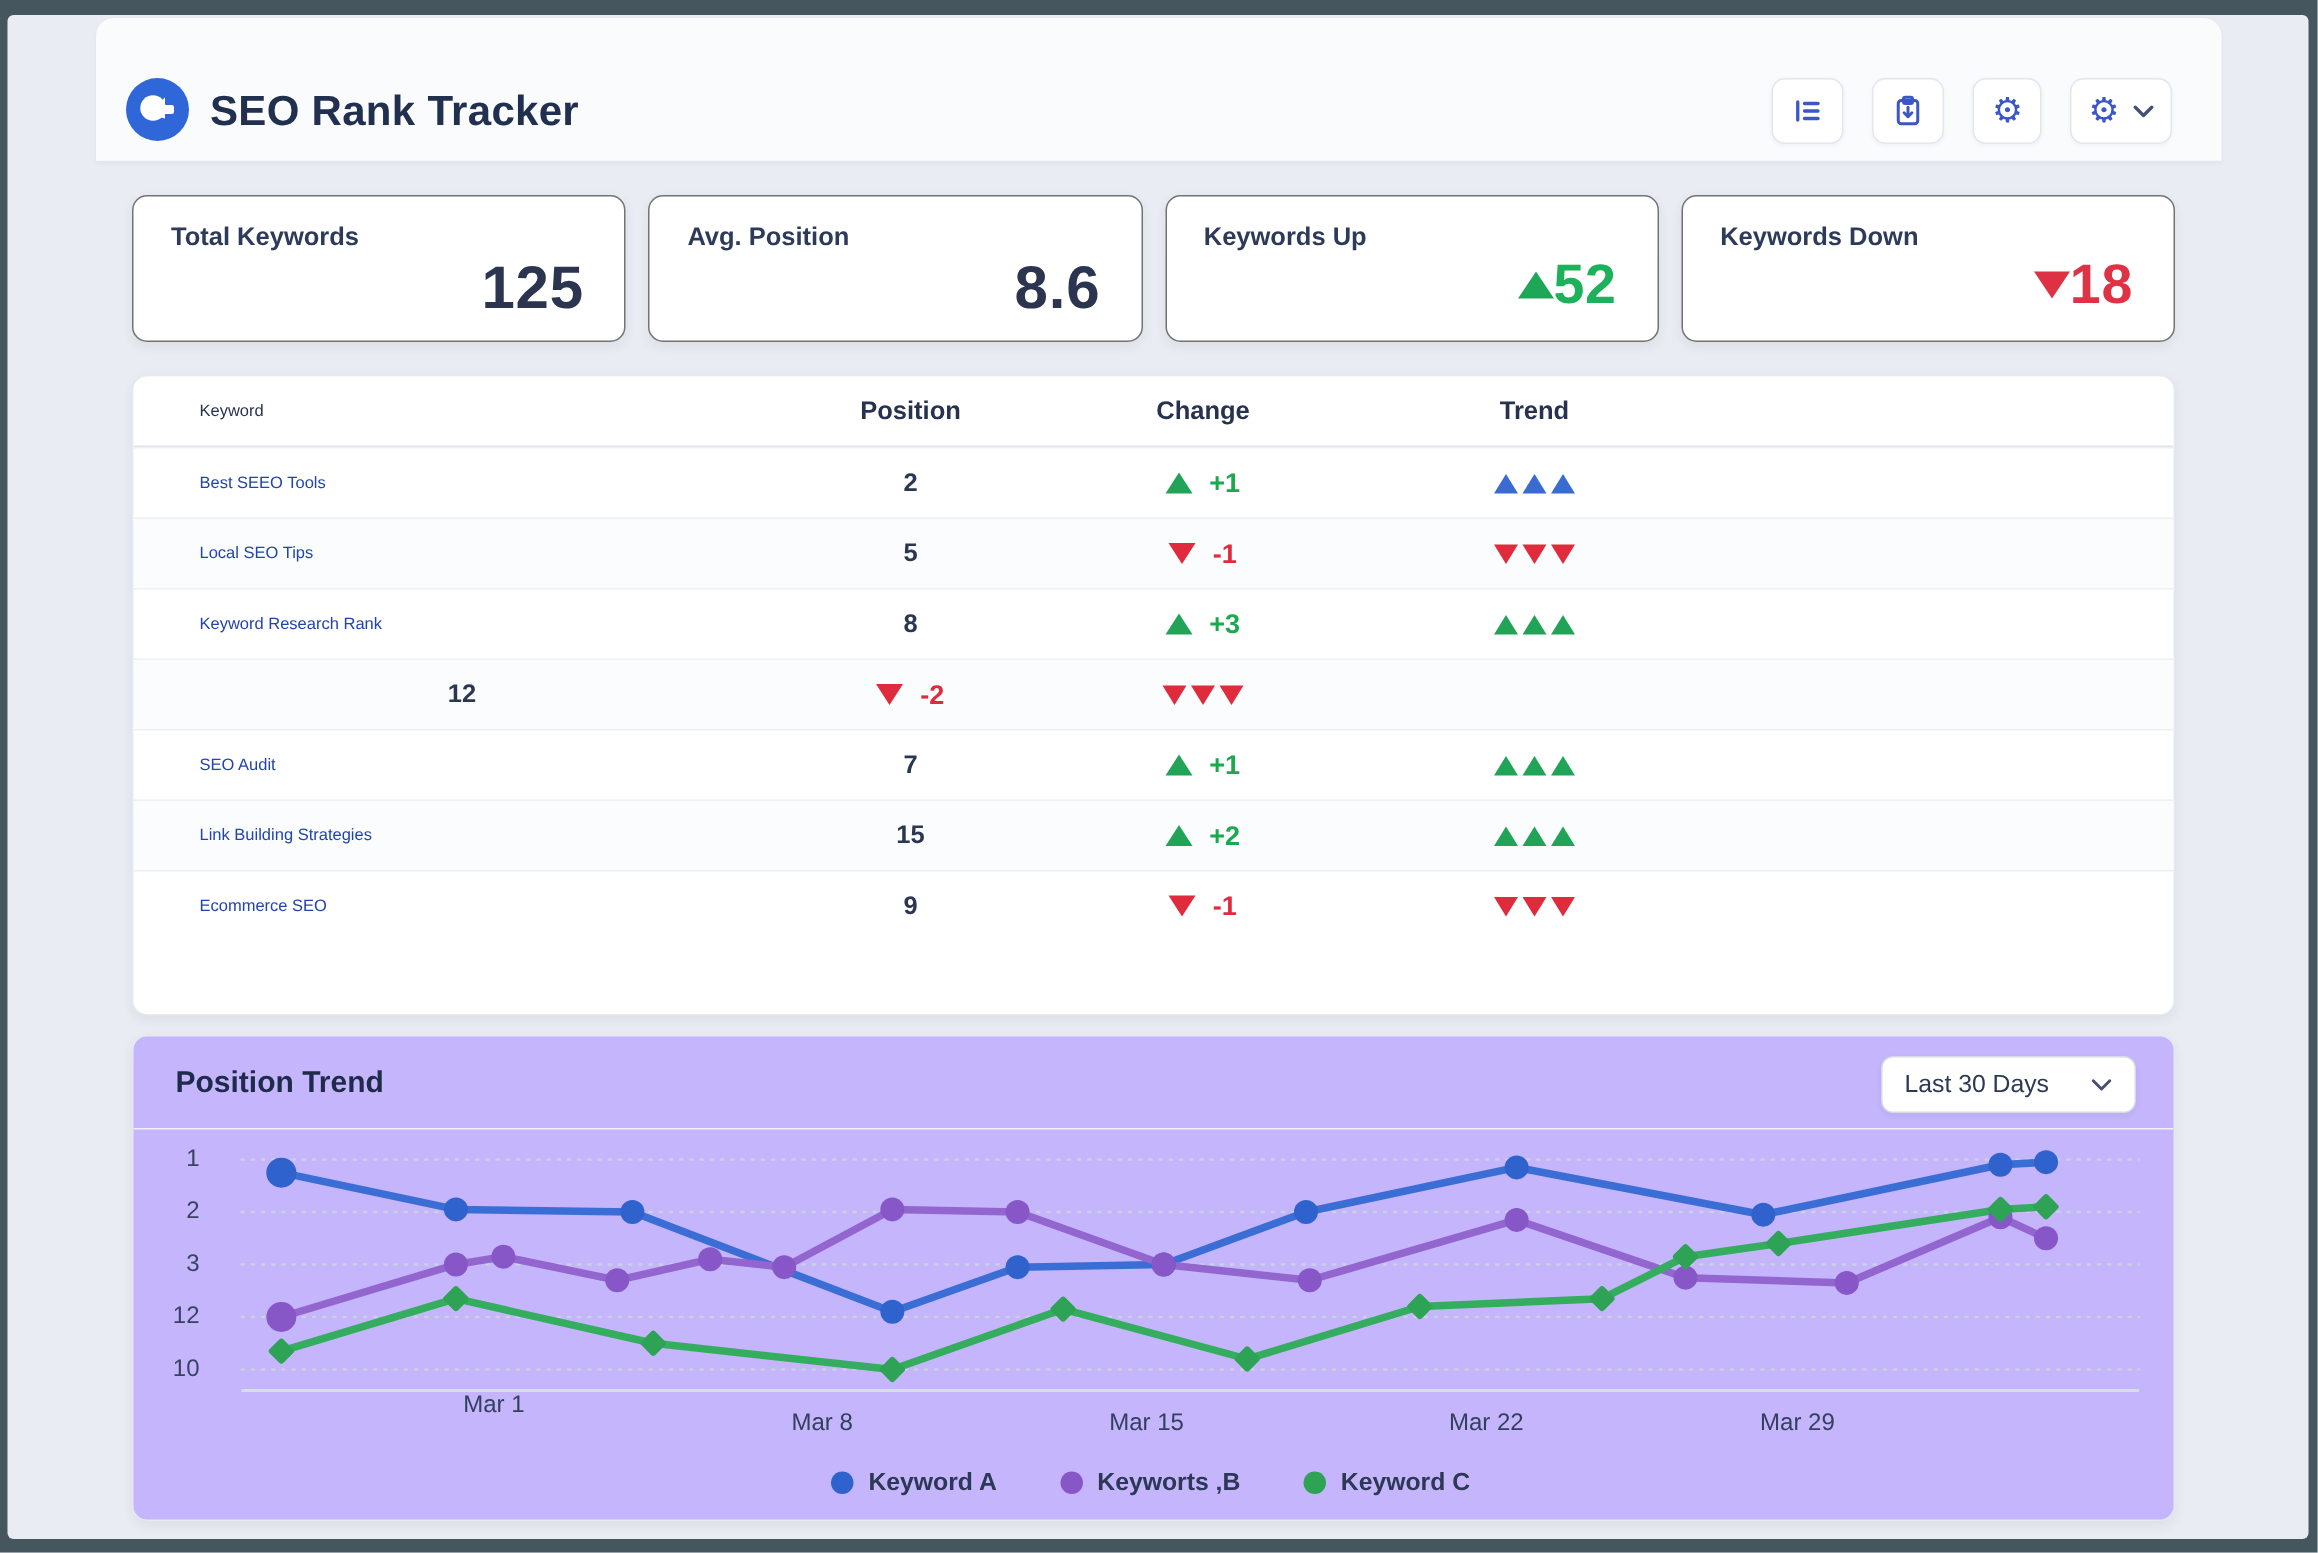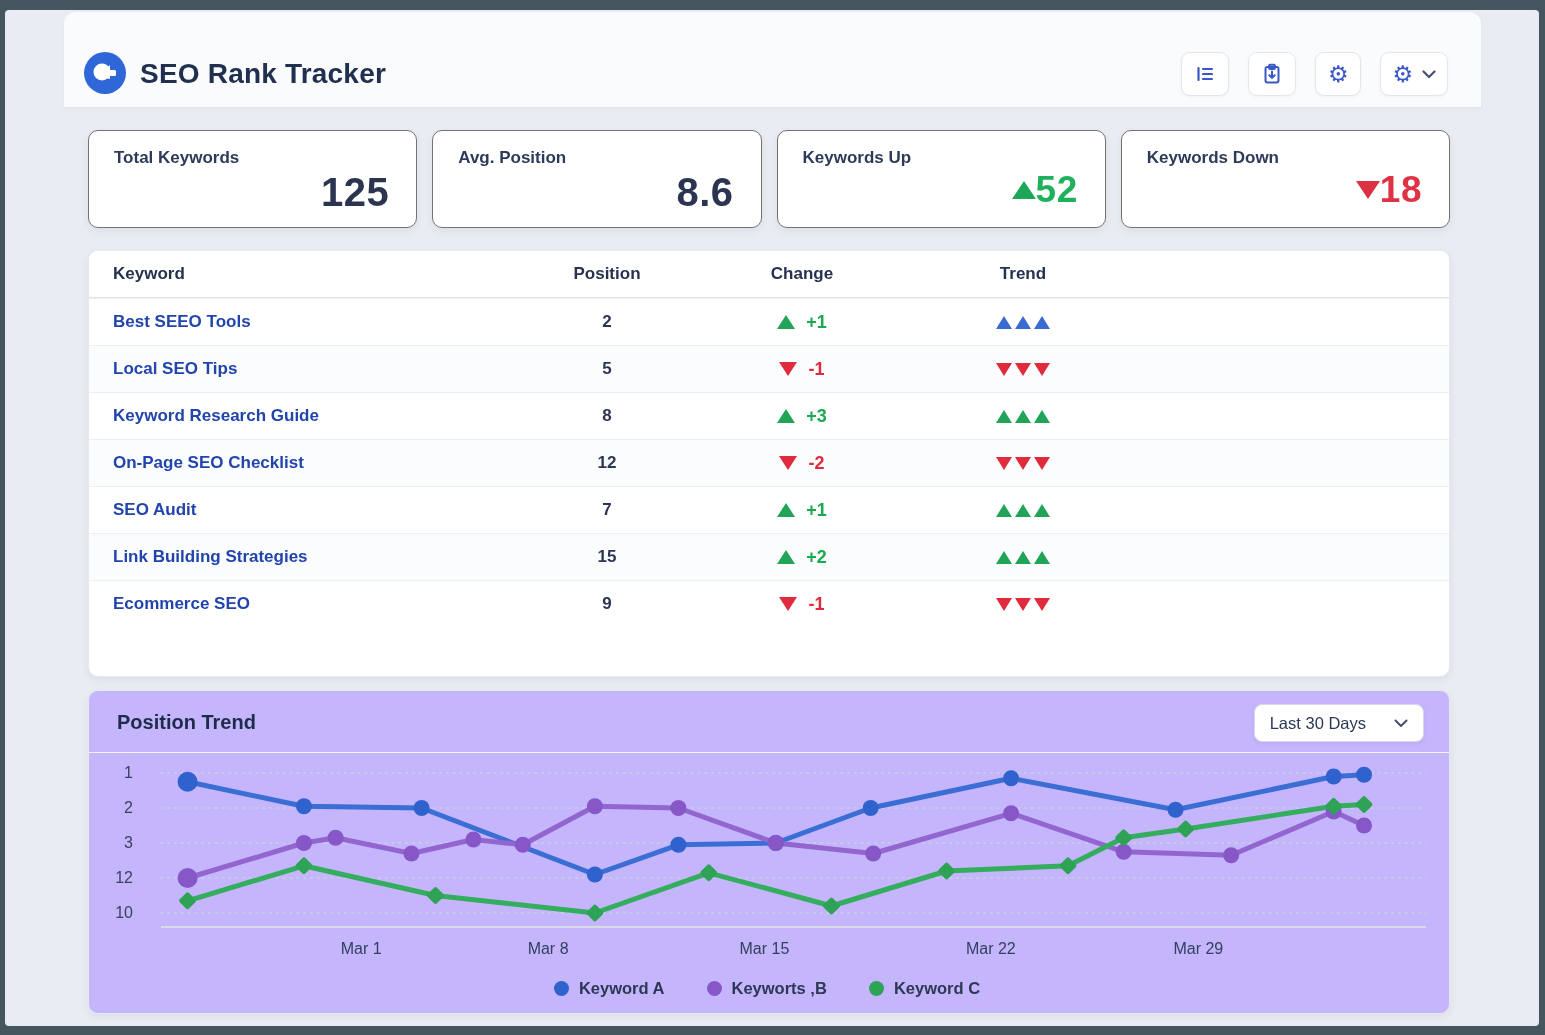--- a/index.html
+++ b/index.html
@@ -73,21 +73,21 @@
     box-shadow: 0 3px 8px rgba(40,50,80,0.07); overflow: hidden;
   }
   .t-row {
     display: grid; grid-template-columns: 438px 160px 230px 212px auto;
     align-items: center; height: 47px;
   }
   .t-row + .t-row { border-top: 1px solid #edeff4; }
   .t-row:nth-child(odd):not(.t-head) { background: #fbfcfd; }
   .t-head { border-bottom: 1px solid #e1e4ec; height: 47px; background: #ffffff; }
   .th { font-size: 17px; font-weight: 700; color: #26324f; }
-  .cell-keyword { padding-left: 24px; font-size: 17px; font-weight: 700; color: #2144ad; cursor: pointer; }
+  .cell-keyword { padding-left: 44px; font-size: 11px; font-weight: 400; color: #2144ad; cursor: pointer; }
   .cell-center { text-align: right; display: flex; justify-content: center; align-items: center; }
   .cell-position { font-size: 17px; font-weight: 600; color: #2b3752; }
   .change-wrap { display: flex; align-items: center; gap: 11px; }
   .change-text { font-size: 18px; font-weight: 700; }
   .change-up { color: #19a94f; }
   .change-down { color: #e02b3d; }
   .tri-up-sm { width: 0; height: 0; border-left: 9px solid transparent; border-right: 9px solid transparent; border-bottom: 14px solid #21a457; }
   .tri-down-sm { width: 0; height: 0; border-left: 9px solid transparent; border-right: 9px solid transparent; border-top: 14px solid #e02b3d; }
   .dash-sm { width: 18px; height: 4px; background: #3f4961; border-radius: 2px; }
   .trend-wrap { display: flex; align-items: center; gap: 3px; }
@@ -234,39 +234,38 @@
         <div class="cell-center">
           <div class="trend-wrap">
             <span class="tri-t-down" style="border-top-color: rgb(224, 43, 61);"></span>
             <span class="tri-t-down" style="border-top-color: rgb(224, 43, 61);"></span>
             <span class="tri-t-down" style="border-top-color: rgb(224, 43, 61);"></span>
           </div>
         </div>
         <div></div>
       </div>
       <div class="t-row">
-        <div class="cell-keyword">Keyword Research Guide</div>
+        <div class="cell-keyword">Keyword Research Rank</div>
         <div class="cell-center cell-position">8</div>
         <div class="cell-center">
           <div class="change-wrap">
             <span class="tri-up-sm"></span>
             <span class="change-text change-up">+3</span>
           </div>
         </div>
         <div class="cell-center">
           <div class="trend-wrap">
             <span class="tri-t-up" style="border-bottom-color: rgb(33, 164, 87);"></span>
             <span class="tri-t-up" style="border-bottom-color: rgb(33, 164, 87);"></span>
             <span class="tri-t-up" style="border-bottom-color: rgb(33, 164, 87);"></span>
           </div>
         </div>
         <div></div>
       </div>
       <div class="t-row">
-        <div class="cell-keyword">On-Page SEO Checklist</div>
         <div class="cell-center cell-position">12</div>
         <div class="cell-center">
           <div class="change-wrap">
             <span class="tri-down-sm"></span>
             <span class="change-text change-down">-2</span>
           </div>
         </div>
         <div class="cell-center">
           <div class="trend-wrap">
             <span class="tri-t-down" style="border-top-color: rgb(224, 43, 61);"></span>
@@ -391,21 +390,21 @@
         <rect x="1268.5149999999999" y="107" width="13" height="13" rx="2" transform="rotate(45 1275.0149999999999 113.5)" fill="#2ea355"></rect>
       </svg>
     <div id="y-labels">
         <div class="y-label" style="top: 72px;">1</div>
         <div class="y-label" style="top: 107px;">2</div>
         <div class="y-label" style="top: 142px;">3</div>
         <div class="y-label" style="top: 177px;">12</div>
         <div class="y-label" style="top: 212px;">10</div>
       </div>
     <div id="x-labels">
-        <div class="x-label" style="left: 240.245px; top: 249px; margin-left: 32px;">Mar 1</div>
+        <div class="x-label" style="left: 240.245px; top: 237px;">Mar 1</div>
         <div class="x-label" style="left: 459.09px; top: 249px;">Mar 8</div>
         <div class="x-label" style="left: 675.405px; top: 249px;">Mar 15</div>
         <div class="x-label" style="left: 901.84px; top: 249px;">Mar 22</div>
         <div class="x-label" style="left: 1109.3px; top: 249px;">Mar 29</div>
       </div>
     <div id="chart-legend">
         <div class="legend-item">
           <span class="legend-dot" style="background: rgb(47, 98, 204);"></span>
           <span class="legend-text">Keyword A</span>
         </div>

